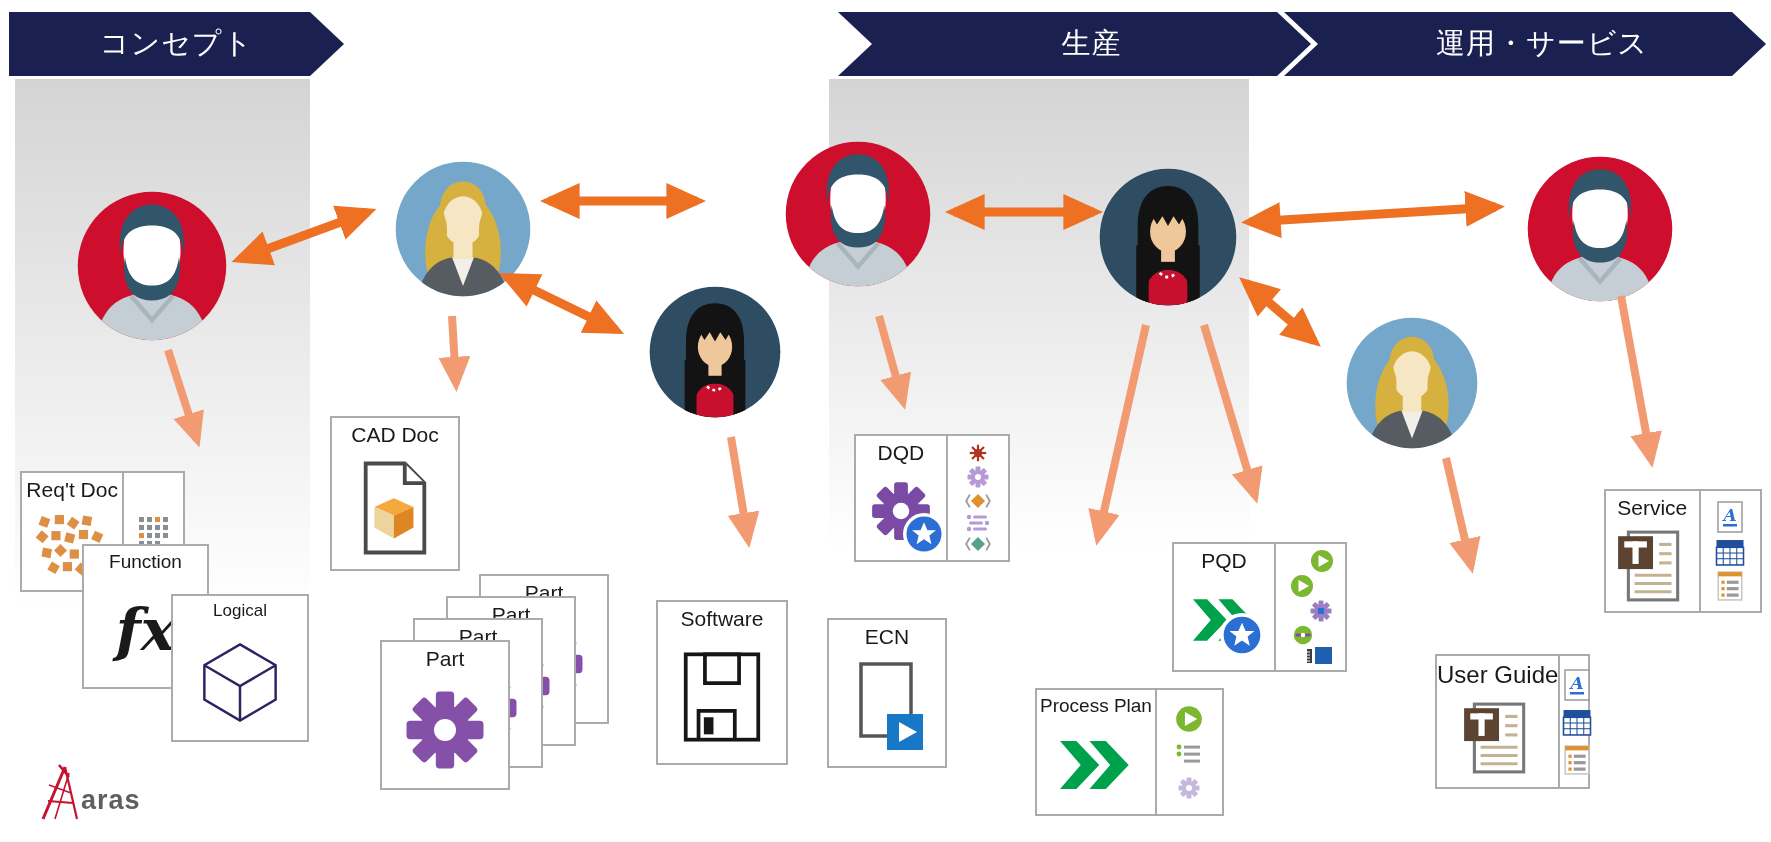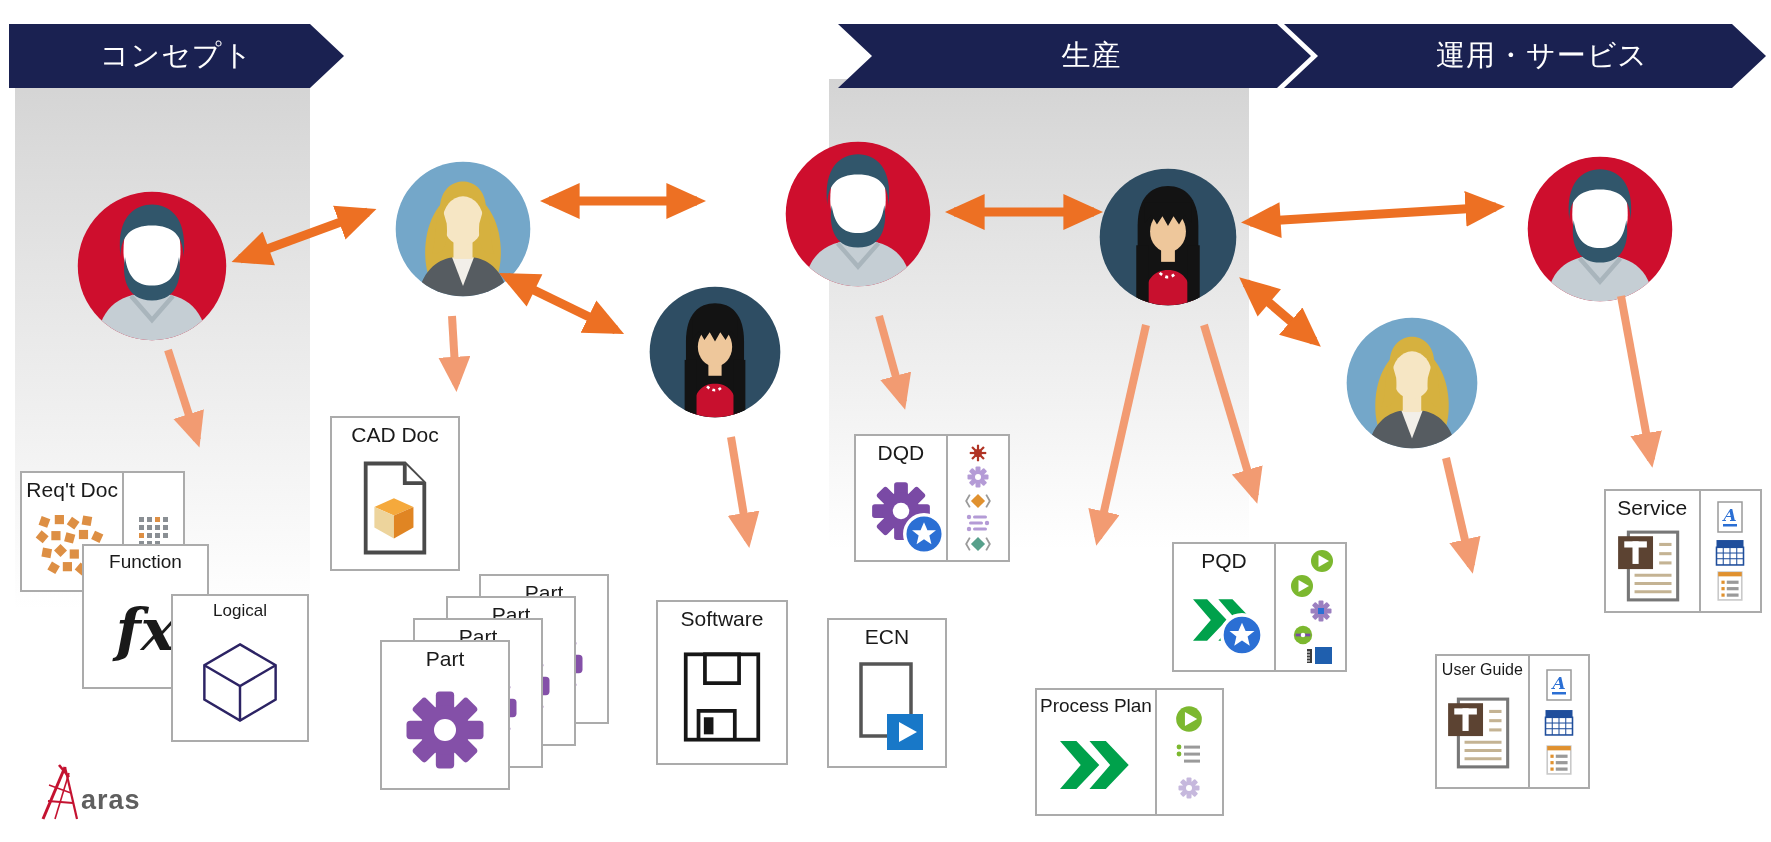--- a/index.html
+++ b/index.html
@@ -3,21 +3,21 @@
 <meta charset="utf-8">
 <style>
   html,body{margin:0;padding:0;background:#ffffff;}
   .canvas{position:relative;width:1771px;height:842px;background:#ffffff;overflow:hidden;
           font-family:"Liberation Sans","DejaVu Sans",sans-serif;color:#1a1a1a;}
   .shade{position:absolute;pointer-events:none;}
   .shade1{left:15px;top:79px;width:295px;height:530px;
           background:linear-gradient(180deg,#d4d4d4 0%,#e4e4e4 35%,rgba(246,246,246,0) 100%);}
   .shade3{left:829px;top:79px;width:420px;height:470px;
           background:linear-gradient(180deg,#d4d4d4 0%,#e4e4e4 35%,rgba(246,246,246,0) 100%);}
-  .phase{position:absolute;top:24px;height:64px;background:#1a2151;color:#ffffff;
+  .phase{position:absolute;top:12px;height:64px;background:#1a2151;color:#ffffff;
          display:flex;align-items:center;justify-content:center;font-size:29px;letter-spacing:1px;}
   .phase.notch{padding-left:34px;box-sizing:border-box;
          clip-path:polygon(0 0,calc(100% - 34px) 0,100% 50%,calc(100% - 34px) 100%,0 100%,34px 50%);}
   .phase.flat{clip-path:polygon(0 0,calc(100% - 34px) 0,100% 50%,calc(100% - 34px) 100%,0 100%);}
   .p1{left:9px;width:335px;}
   .p2{left:318px;width:547px;}
   .p3{left:838px;width:473px;}
   .p4{left:1284px;width:482px;}
   .avatar{position:absolute;}
   .avatar svg{display:block;width:100%;height:100%;}
@@ -480,21 +480,21 @@
             <rect x="9" y="15" width="11" height="3" fill="#9a9a9a"></rect>
         <rect x="4" y="21" width="3" height="3" fill="#e0912f"></rect>
             <rect x="9" y="21" width="11" height="3" fill="#9a9a9a"></rect>
           </g>
       </svg>
     </div>
   </div>
 
   <div class="card split" style="left:1435px;top:654px;width:155px;height:135px">
     <div class="cell-main">
-      <div class="lbl" style="font-size:16px">User Guide</div>
+      <div class="lbl" style="font-size:24px">User Guide</div>
       <div class="art">
         <svg width="72" height="76" viewBox="0 0 70 74">
           <rect x="12" y="4" width="48" height="66" fill="#ffffff" stroke="#777777" stroke-width="3"></rect>
           <g stroke="#c4b393" stroke-width="3">
               <line x1="42" y1="16" x2="54" y2="16"></line>
               <line x1="42" y1="25" x2="54" y2="25"></line>
               <line x1="42" y1="34" x2="54" y2="34"></line>
               <line x1="18" y1="46" x2="54" y2="46"></line>
               <line x1="18" y1="54" x2="54" y2="54"></line>
               <line x1="18" y1="62" x2="54" y2="62"></line>

